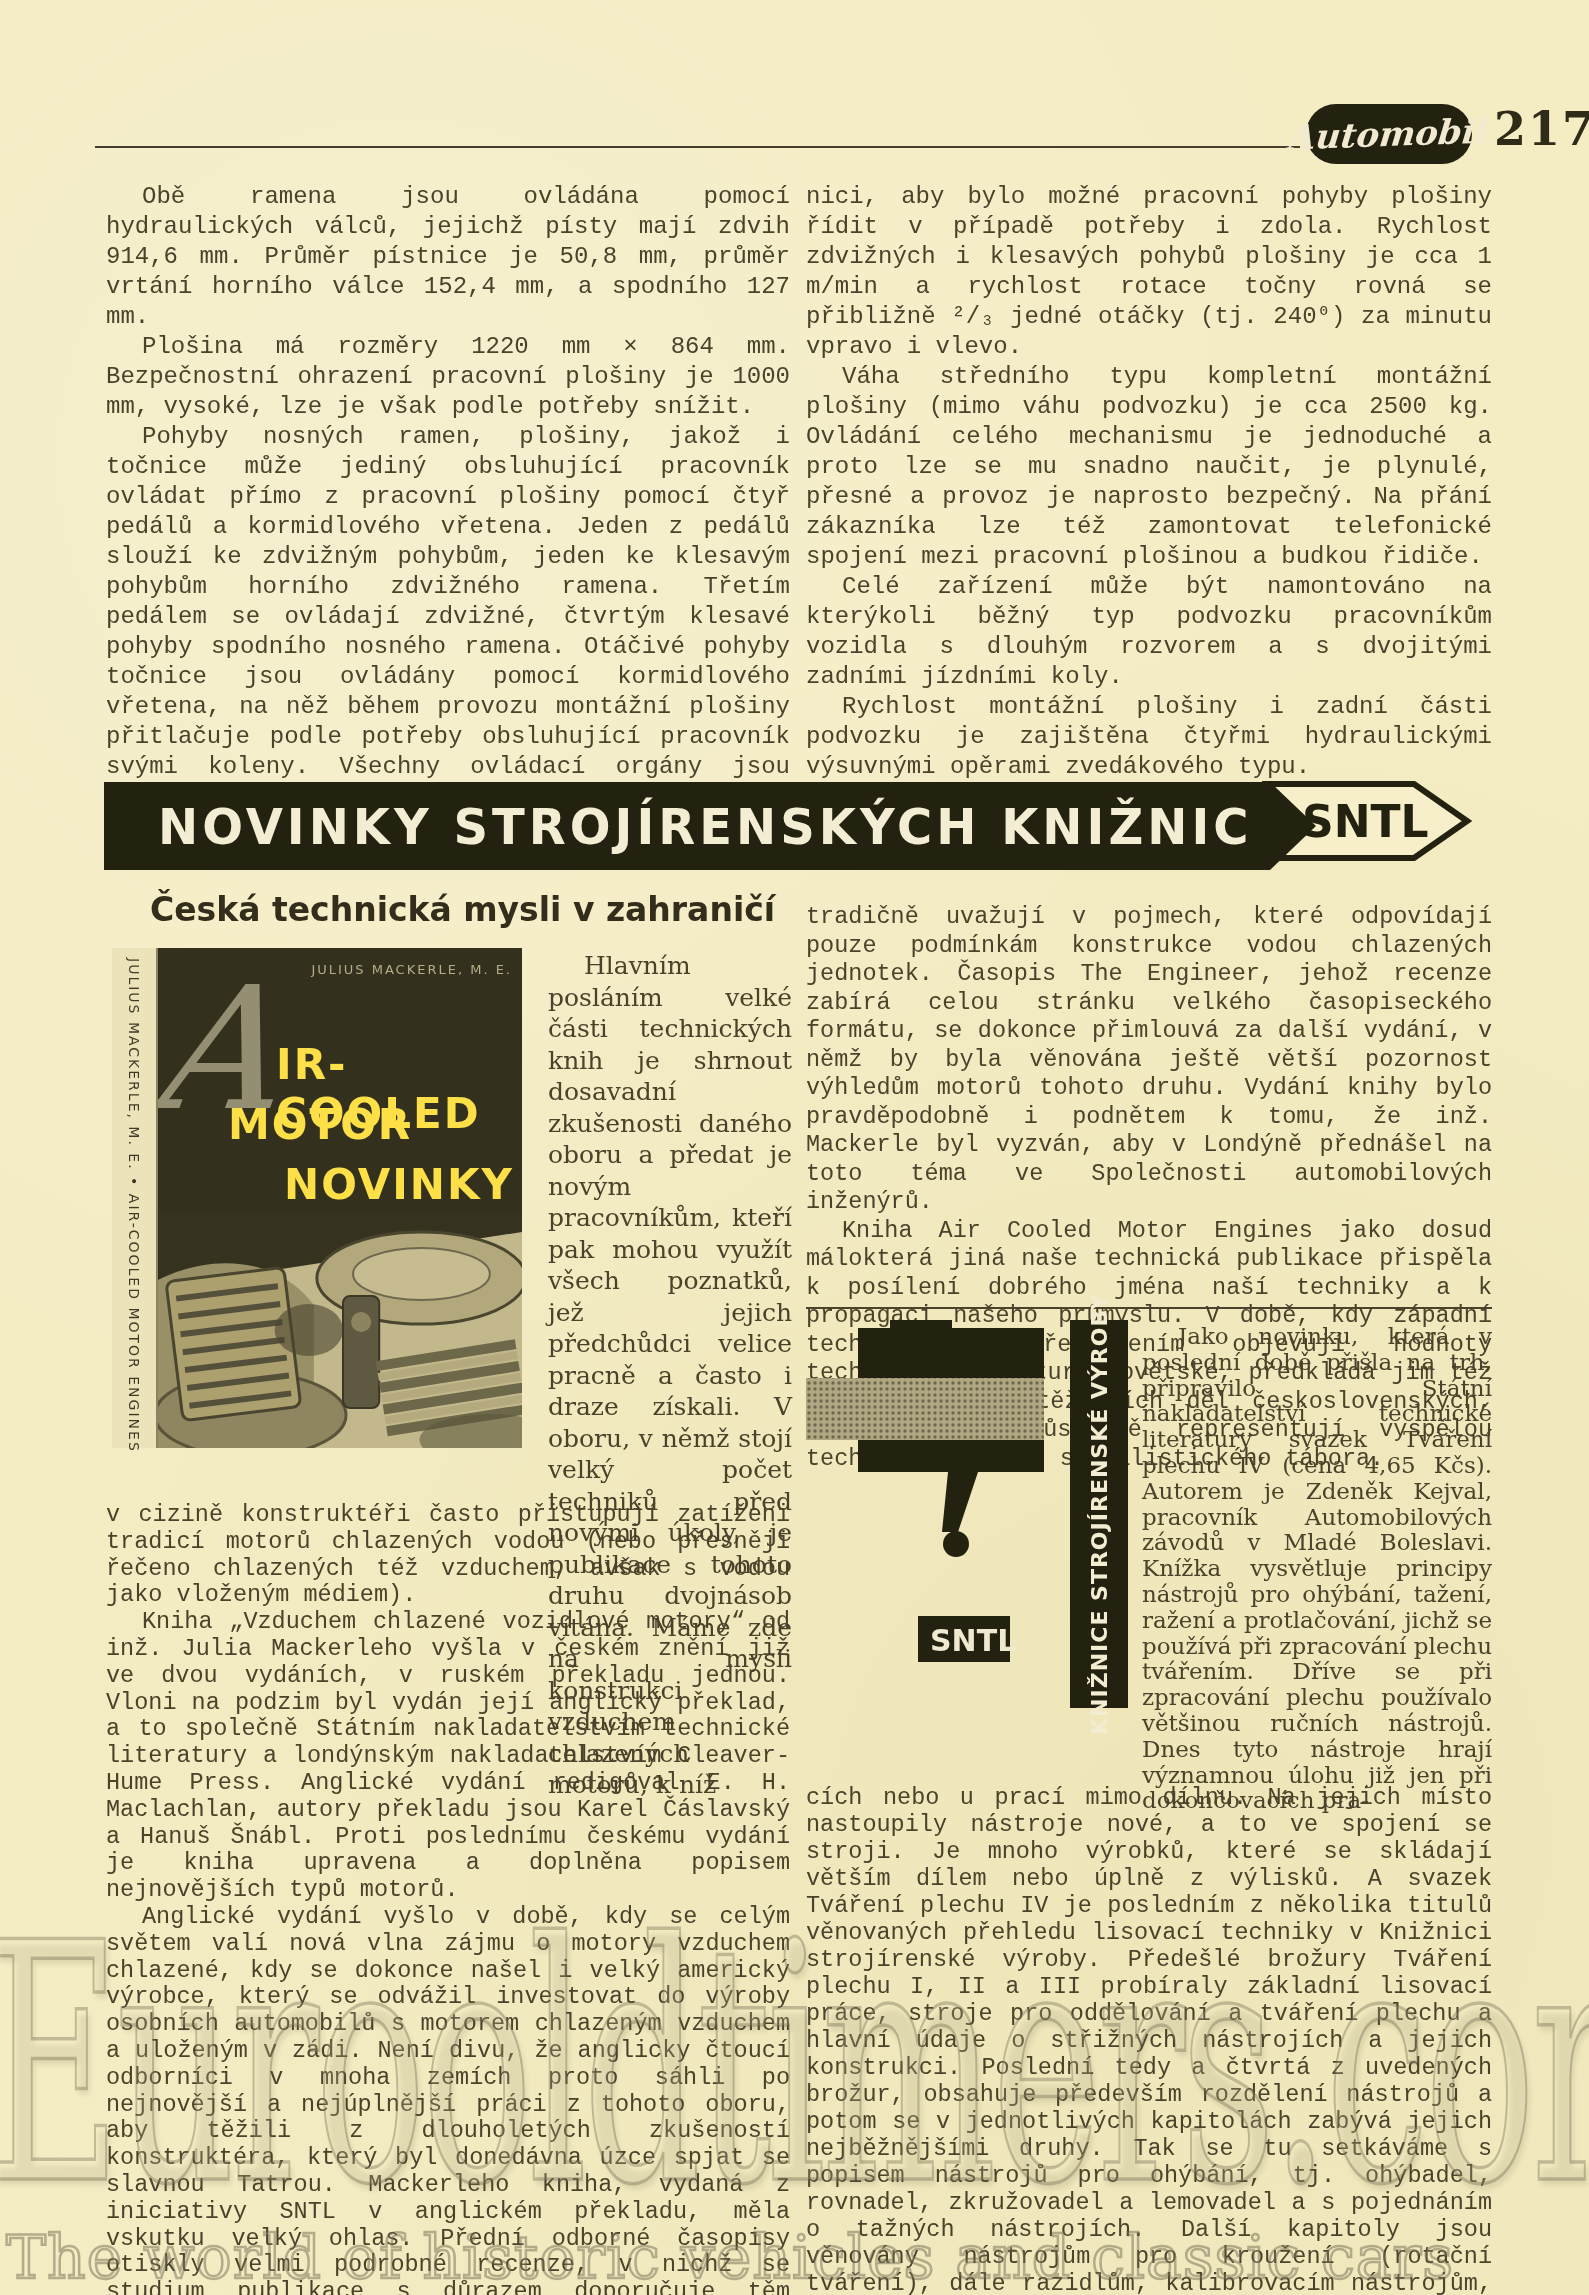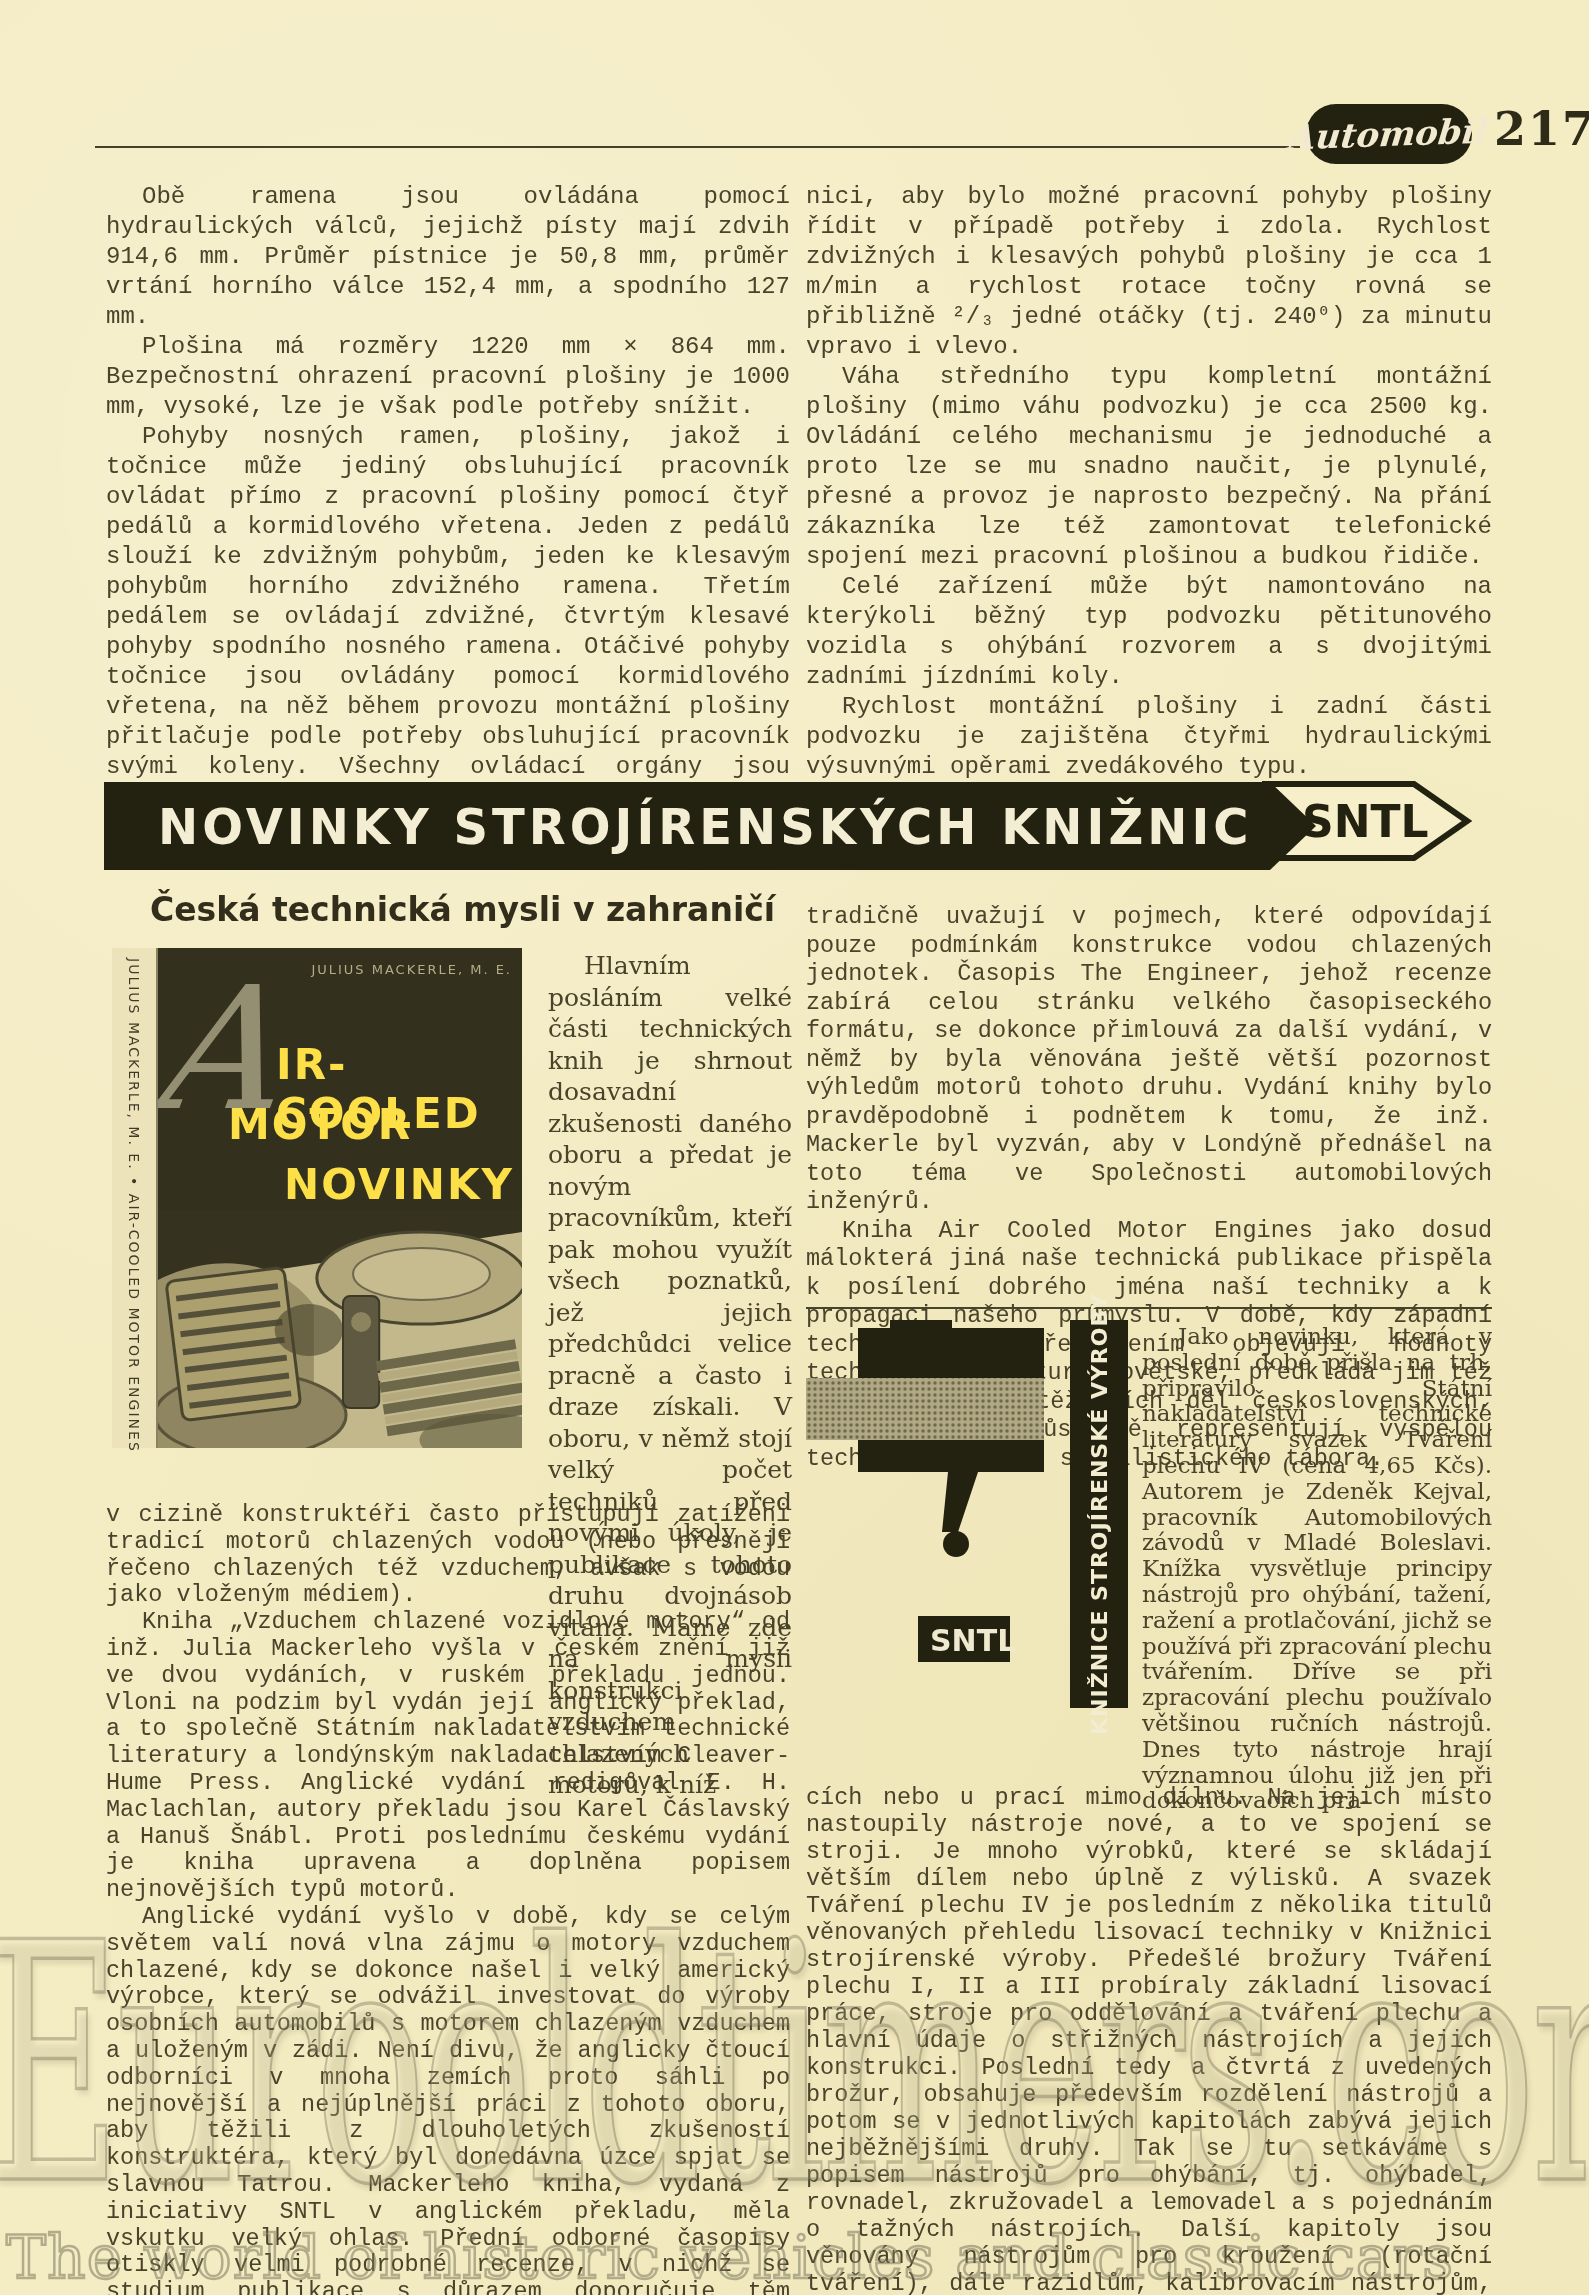--- a/index.html
+++ b/index.html
@@ -122,21 +122,21 @@
   <div class="page-number">217</div>
 
   <div class="textcol col-top col1">
     <p>Obě ramena jsou ovládána pomocí hydraulických válců, jejichž písty mají zdvih 914,6 mm. Průměr pístnice je 50,8 mm, průměr vrtání horního válce 152,4 mm, a spodního 127 mm.</p>
     <p>Plošina má rozměry 1220 mm × 864 mm. Bezpečnostní ohrazení pracovní plošiny je 1000 mm, vysoké, lze je však podle potřeby snížit.</p>
     <p>Pohyby nosných ramen, plošiny, jakož i točnice může jediný obsluhující pracovník ovládat přímo z pracovní plošiny pomocí čtyř pedálů a kormidlového vřetena. Jeden z pedálů slouží ke zdvižným pohybům, jeden ke klesavým pohybům horního zdvižného ramena. Třetím pedálem se ovládají zdvižné, čtvrtým klesavé pohyby spodního nosného ramena. Otáčivé pohyby točnice jsou ovládány pomocí kormidlového vřetena, na něž během provozu montážní plošiny přitlačuje podle potřeby obsluhující pracovník svými koleny. Všechny ovládací orgány jsou duplicitně uspořádány také dole na toč-</p>
   </div>
   <div class="textcol col-top col2">
     <p class="cont">nici, aby bylo možné pracovní pohyby plošiny řídit v případě potřeby i zdola. Rychlost zdvižných i klesavých pohybů plošiny je cca 1 m/min a rychlost rotace točny rovná se přibližně ²/₃ jedné otáčky (tj. 240⁰) za minutu vpravo i vlevo.</p>
     <p>Váha středního typu kompletní montážní plošiny (mimo váhu podvozku) je cca 2500 kg. Ovládání celého mechanismu je jednoduché a proto lze se mu snadno naučit, je plynulé, přesné a provoz je naprosto bezpečný. Na přání zákazníka lze též zamontovat telefonické spojení mezi pracovní plošinou a budkou řidiče.</p>
-    <p>Celé zařízení může být namontováno na kterýkoli běžný typ podvozku pětitunového vozidla s ohýbání rozvorem a s dvojitými zadními jízdními koly.</p>
+    <p>Celé zařízení může být namontováno na kterýkoli běžný typ podvozku pracovníkům vozidla s dlouhým rozvorem a s dvojitými zadními jízdními koly.</p>
     <p>Rychlost montážní plošiny i zadní části podvozku je zajištěna čtyřmi hydraulickými výsuvnými opěrami zvedákového typu.</p>
   </div>
 
   <div class="banner-badge">
     <svg viewBox="0 0 210 82" width="210" height="82">
       <polygon points="3,4 152,4 205,41 152,78 3,78" fill="#f6efca" stroke="#23210f" stroke-width="6"></polygon>
       <text x="40" y="57" font-family="DejaVu Sans, sans-serif" font-size="44" font-weight="bold" fill="#23210f">SNTL</text>
     </svg>
   </div>
   <div class="banner-bar">

